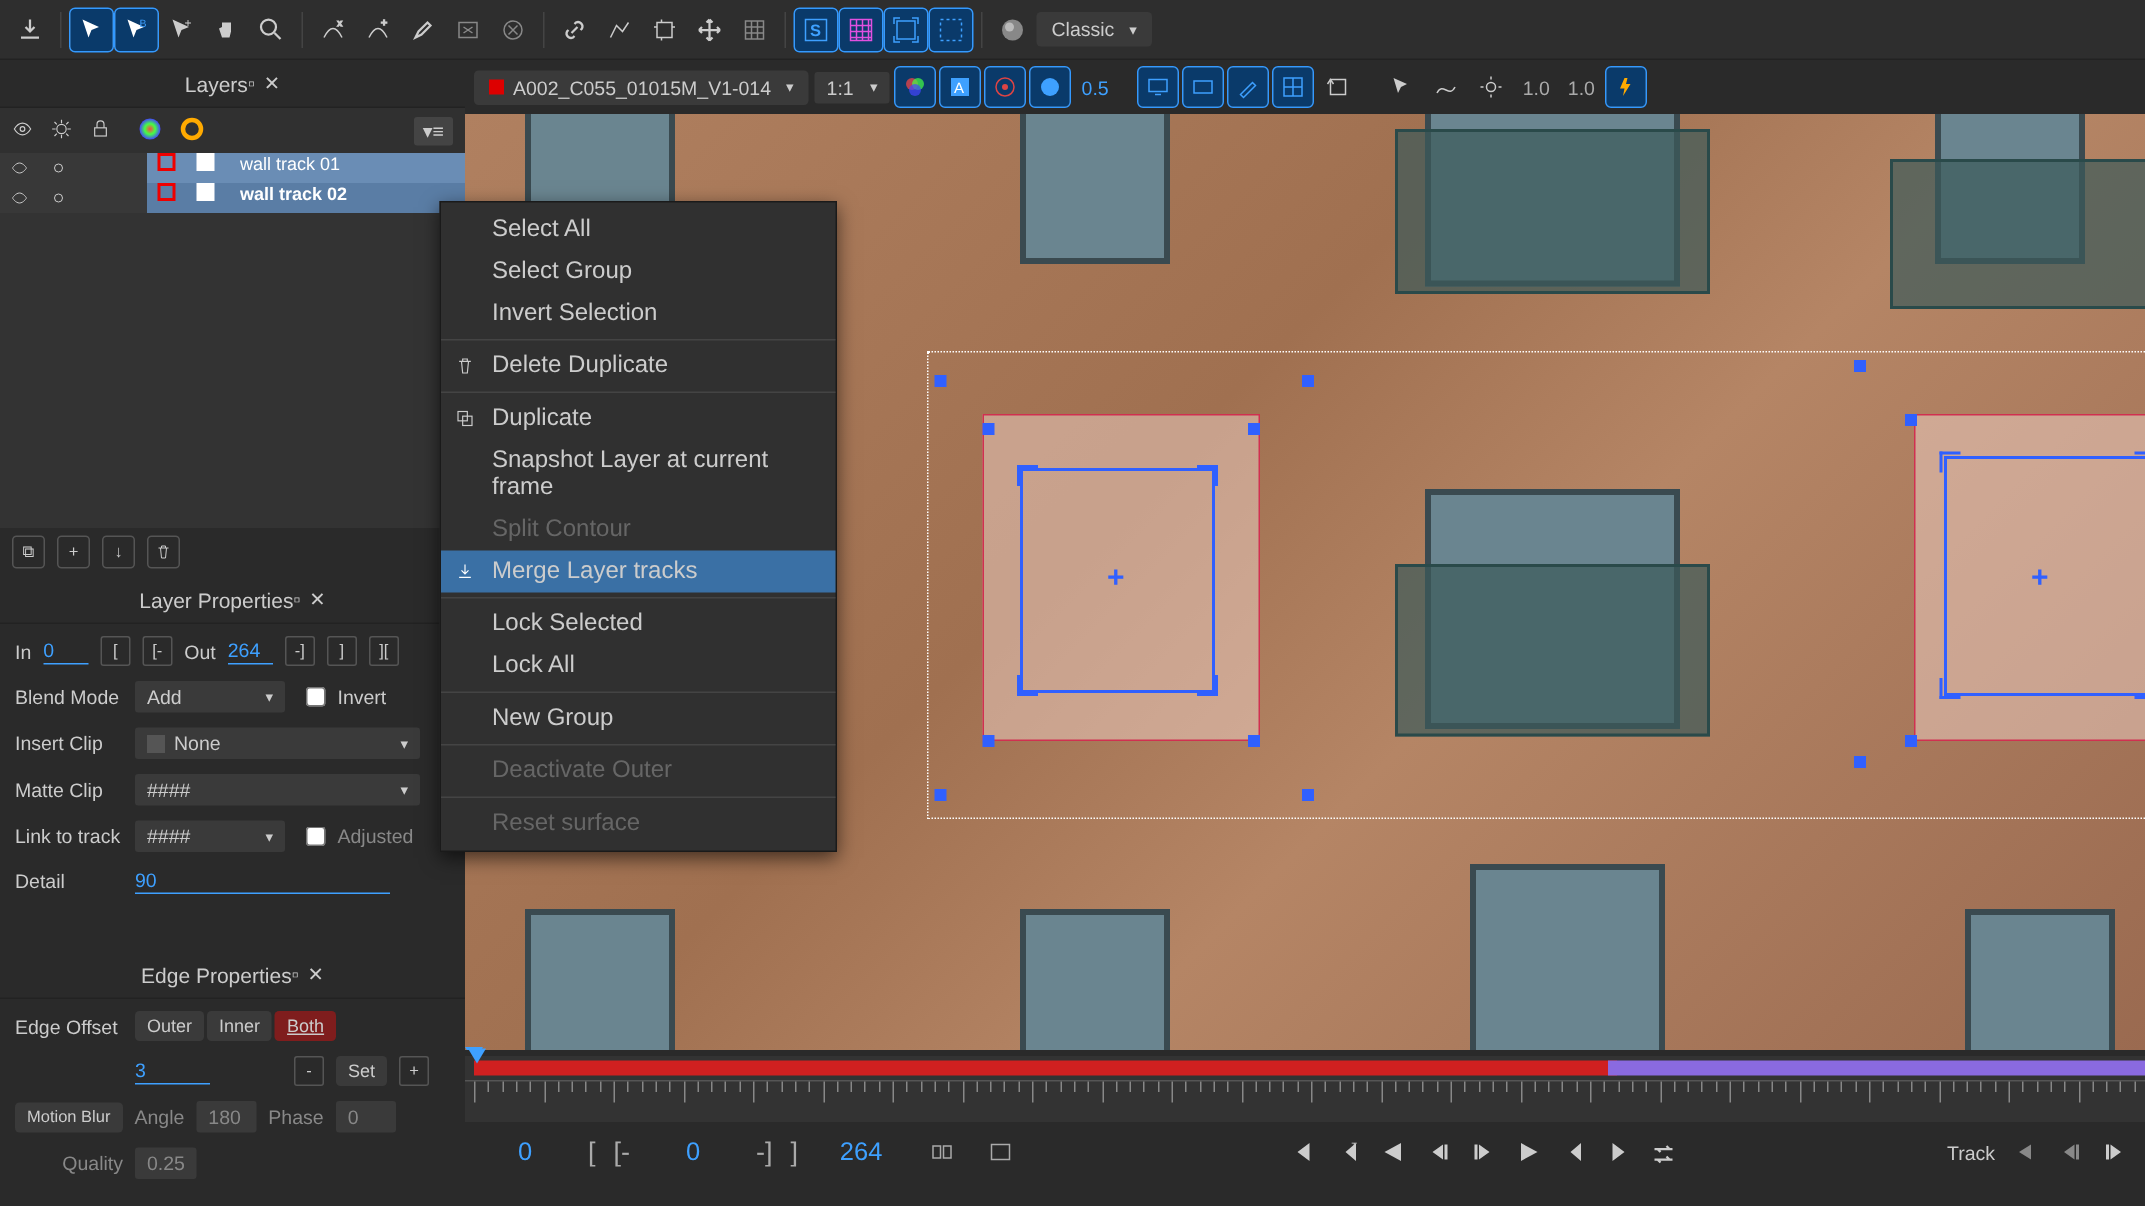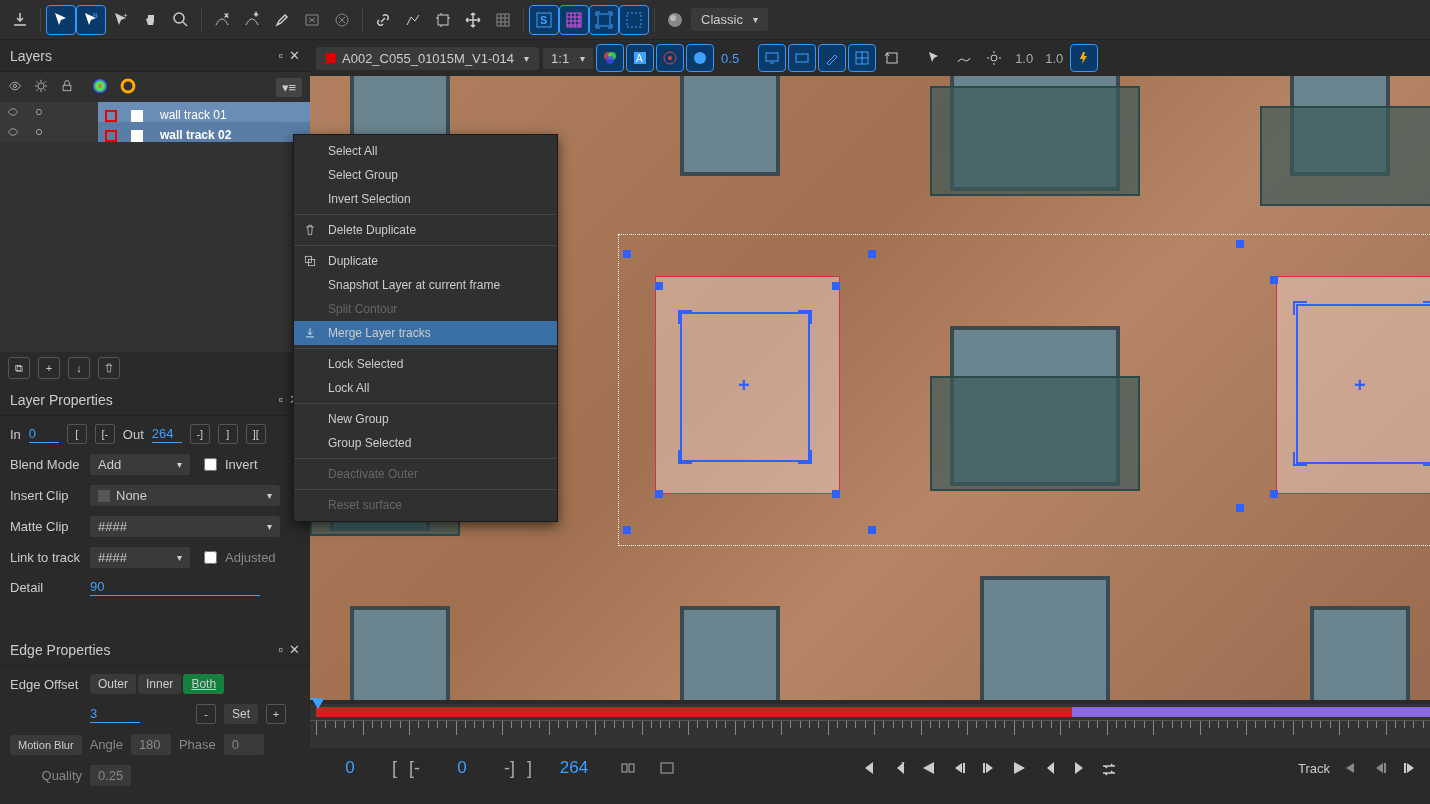--- a/index.html
+++ b/index.html
@@ -16,65 +16,65 @@
 
 .toolbar-sec { height:36px; background:#2a2a2a; display:flex; align-items:center; padding:0 6px; gap:4px; }
 .clip-name { background:#3a3a3a; padding:4px 10px; border-radius:3px; display:flex; align-items:center; gap:6px; }
 .redsq { width:10px; height:10px; background:#d00; }
 .sbtn { width:26px; height:26px; display:flex; align-items:center; justify-content:center; border-radius:3px; }
 .sbtn.active { background:#0a3a6a; outline:1px solid #3399ff; }
 .numfield { color:#3ea0ff; padding:0 4px; }
 
 
 .leftcol { position:absolute; left:0; top:40px; width:310px; bottom:0; background:#2a2a2a; display:flex; flex-direction:column; }
-.panel-hdr { height:32px; display:flex; align-items:center; justify-content:space-between; padding:0 10px; background:#2a2a2a; border-bottom:1px solid #222; }
+.panel-hdr { height:32px; display:flex; align-items:center; justify-content:center; padding:0 10px; background:#2a2a2a; border-bottom:1px solid #222; }
 .panel-title { font-size:14px; }
 .panel-hdr-icons { display:flex; gap:6px; }
 
 .layer-toolbar { height:30px; display:flex; align-items:center; padding:0 8px; gap:12px; background:#303030; }
 .layer-list { background:#383838; }
-.layer-row { height:20px; display:flex; align-items:flex-end; background:#6a8db5; color:#fff; font-size:12px; }
+.layer-row { height:20px; display:flex; align-items:flex-start; background:#6a8db5; color:#fff; font-size:12px; }
 .layer-row.sel { background:#5a7da5;font-weight:bold; }
 .layer-slot { width:26px; display:flex; align-items:center; justify-content:center; }
 .redbox { width:12px; height:12px; border:2px solid #e00; }
 .whitebox { width:12px; height:12px; background:#fff; }
 .layer-name { padding-left:10px; }
 
 .layers-flex { flex:1; background:#333; min-height:60px; }
 .layer-btm-btns { height:32px; display:flex; align-items:center; gap:8px; padding:0 8px; }
 .mini-btn { width:22px; height:22px; border:1px solid #555; border-radius:3px; display:flex; align-items:center; justify-content:center; font-size:11px; }
 
 .prop-panel { padding:8px 10px; }
 .prop-row { display:flex; align-items:center; gap:8px; margin-bottom:10px; font-size:13px; }
 .prop-label { min-width:72px; }
 .val-blue { color:#3ea0ff; border-bottom:1px solid #3ea0ff; min-width:30px; padding:1px 0; }
 .val-wide { width:170px; }
 .sel-field { background:#3a3a3a; padding:3px 8px; border-radius:2px; min-width:100px; display:flex; align-items:center; justify-content:space-between; }
 .sel-field-wide { width:190px; }
 .brkt-btn { width:20px; height:20px; border:1px solid #555; border-radius:2px; display:flex; align-items:center; justify-content:center; font-size:11px; }
 .tab-pills { display:flex; gap:2px; }
 .pill { padding:3px 8px; background:#3a3a3a; border-radius:3px; font-size:12px; }
-.pill.active { background:#15803d;text-decoration:underline; }
+.pill.active { background:#7f1d1d;text-decoration:underline; }
 .num-box { background:#3a3a3a; padding:3px 8px; border-radius:2px; color:#888; min-width:40px; display:inline-block; }
 .motion-btn { background:#3a3a3a; padding:4px 8px; border-radius:3px; font-size:11px; }
 
 
 .viewport { position:absolute; left:310px; right:0; top:76px; bottom:104px; background:linear-gradient(135deg,#b08060 0%,#a07050 40%,#b58565 60%,#9a6a50 100%); overflow:hidden; }
 .win { position:absolute; background:#6a8590; border:4px solid #3a4a50; }
 .balcony { position:absolute; background:rgba(60,90,90,0.7); border:2px solid #2a4a4a; }
 .sel-dotted { position:absolute; border:1px dotted #fff; }
 .track-box { position:absolute; border:2px solid #3060ff; }
 .track-handle { position:absolute; width:8px; height:8px; background:#3060ff; }
 .track-cross { position:absolute; color:#3060ff; font-size:20px; font-weight:bold; }
 .track-inner { position:absolute; border:1px solid #d03050; background:rgba(240,210,200,0.5); }
 .track-corner { position:absolute; width:14px; height:14px; border:2px solid #3060ff; }
 
 
 .ctx-menu { position:absolute; left:293px; top:134px; width:265px; background:#303030; border:1px solid #1a1a1a; box-shadow:0 4px 12px rgba(0,0,0,0.6); z-index:100; padding:4px 0; }
-.ctx-item { padding:5px 12px 5px 34px; font-size:12px; position:relative; display:flex; align-items:center; }
+.ctx-item { padding:5px 12px 5px 34px; font-size:16px; position:relative; display:flex; align-items:center; }
 .ctx-item.hl { background:#3a70a5; }
 .ctx-item.disabled { color:#666; }
 .ctx-sep { height:1px; background:#444; margin:3px 0; }
 .ctx-icon { position:absolute; left:8px; width:16px; height:16px; display:flex; align-items:center; justify-content:center; }
 
 
 .timeline { position:absolute; left:310px; right:0; bottom:0; height:104px; background:#2a2a2a; }
 .tl-track { height:16px; background:#333; position:relative; margin-top:4px; }
 .tl-red { position:absolute; left:6px; width:68%; height:10px; background:#d02020; top:3px; }
 .tl-purple { position:absolute; left:68%; right:0; height:10px; background:#8a6ae0; top:3px; }
@@ -602,23 +602,20 @@
     <div class="ctx-sep"></div>
     <div class="ctx-item">
       <span>Lock Selected</span>
     </div>
     <div class="ctx-item">
       <span>Lock All</span>
     </div>
     <div class="ctx-sep"></div>
     <div class="ctx-item">
       <span>New Group</span>
-    </div>
-    <div class="ctx-item">
-      <span>Group Selected</span>
     </div>
     <div class="ctx-sep"></div>
     <div class="ctx-item disabled">
       <span>Deactivate Outer</span>
     </div>
     <div class="ctx-sep"></div>
     <div class="ctx-item disabled">
       <span>Reset surface</span>
     </div>
   </div>

